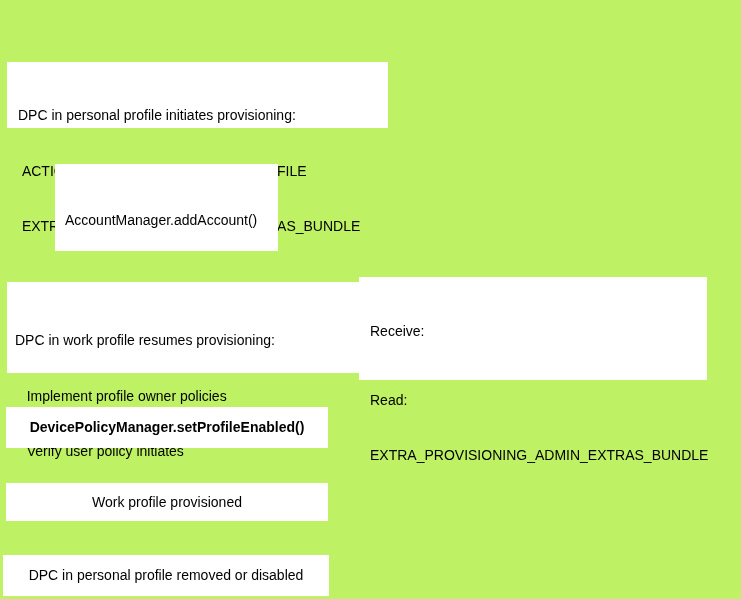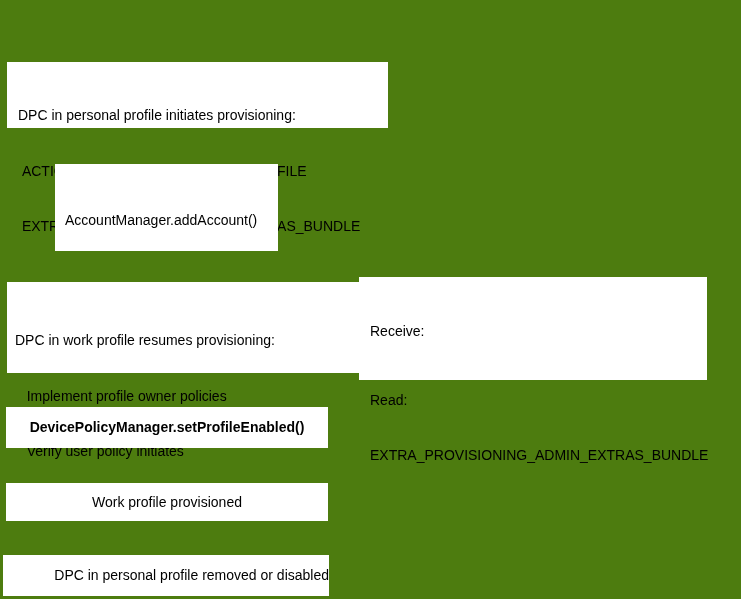--- a/index.html
+++ b/index.html
@@ -1,20 +1,20 @@
 <!DOCTYPE html>
 <html><head>
 <meta charset="utf-8">
 <style>
   html, body { margin: 0; padding: 0; background: #000000; }
   .canvas {
     position: relative;
     width: 741px;
     height: 599px;
-    background: #4d7c0f;
+    background: #bef264;
     overflow: hidden;
     font-family: "Liberation Sans", sans-serif;
   }
   .box {
     position: absolute;
     background: #ffffff;
     color: #000000;
     font-size: 14px;
     line-height: 18.5px;
     white-space: pre-wrap;
@@ -29,21 +29,21 @@
   
   .box-center {
     display: flex;
     align-items: center;
     justify-content: center;
     text-align: center;
     padding: 0;
   }
   .box-enable     { left: 6px;   top: 407px; width: 322px; height: 41px; font-weight: bold; }
   .box-done       { left: 6px;   top: 483px; width: 322px; height: 38px; }
-  .box-removed    { left: 3px;   top: 555px; width: 326px; height: 41px; justify-content: flex-end; }
+  .box-removed    { left: 3px;   top: 555px; width: 326px; height: 41px; }
   
   .gap12 { margin-top: 12px; }
   .gap13 { margin-top: 13px; }
 </style>
 </head>
 <body>
 
 <div class="canvas">
 
   <div class="box box-initiate">

